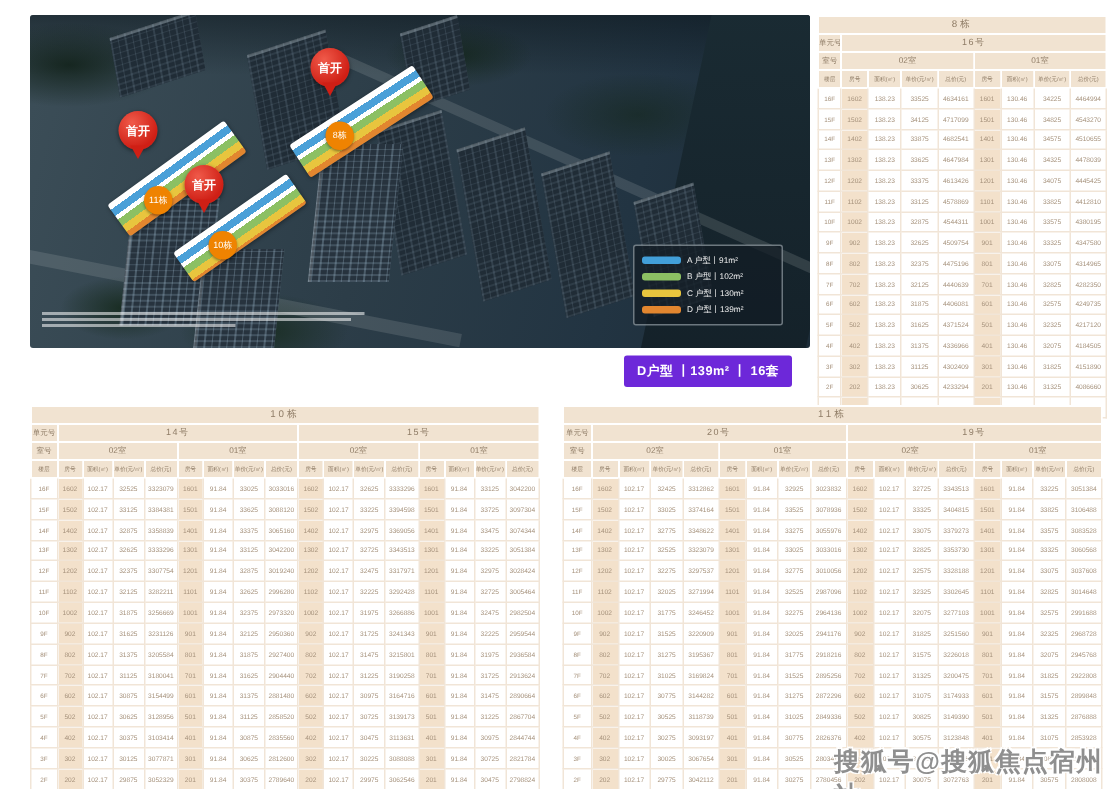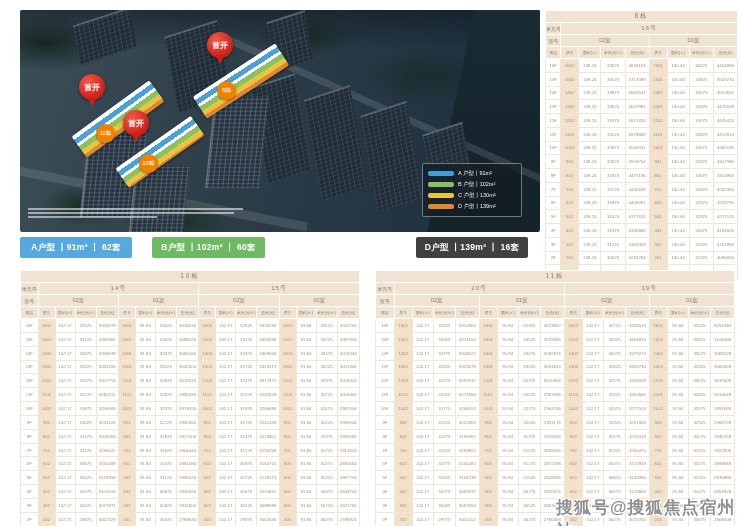--- a/index.html
+++ b/index.html
@@ -169,23 +169,21 @@
       </div>
     </div>
 
     <div class="disclaimer">
         <i></i>
         <i></i>
         <i></i>
       </div>
   </div>
 
-  <div class="ribbon rb0" style="background: rgb(87, 168, 222);">A户型 丨91m² 丨 62套</div>
-  <div class="ribbon rb1" style="background: rgb(110, 186, 98);">B户型 丨102m² 丨 60套</div>
-  <div class="ribbon rb3" style="background: #404040;">D户型 丨139m² 丨 16套</div>
+  <div class="ribbon rb3" style="background: #6d28d9;">D户型 丨139m² 丨 16套</div>
 
   <table class="ptab t8">
       <colgroup>
         <col style="width: 8%;">
         <col style="width: 9.3%;">
         <col style="width: 11.6%;">
         <col style="width: 12.6%;">
         <col style="width: 12.5%;">
         <col style="width: 9.3%;">
         <col style="width: 11.6%;">

